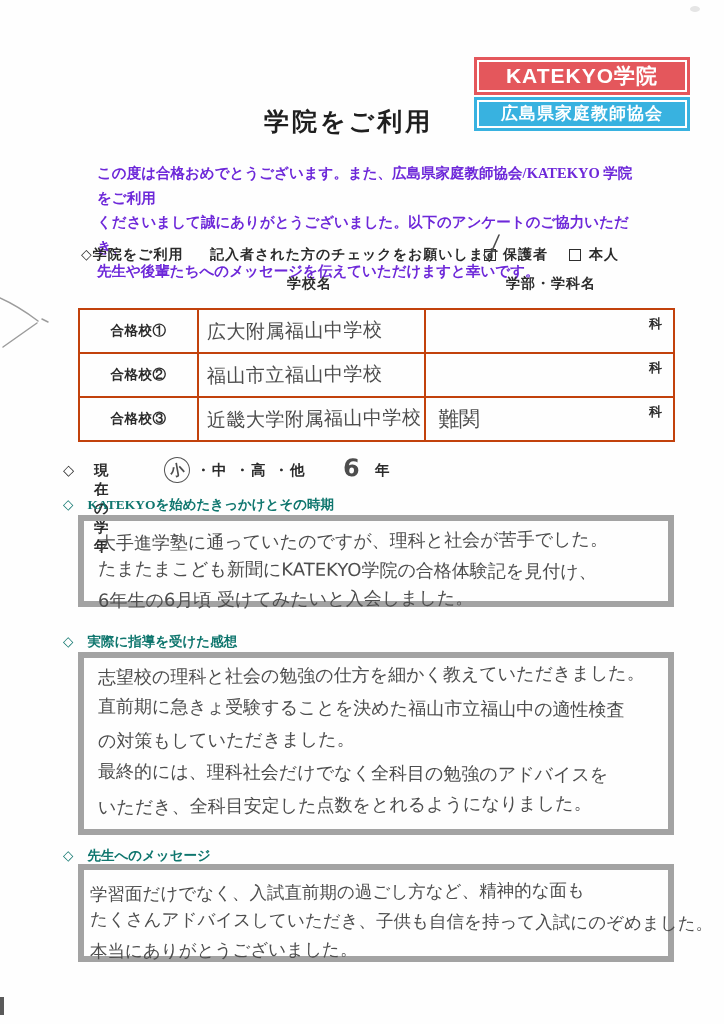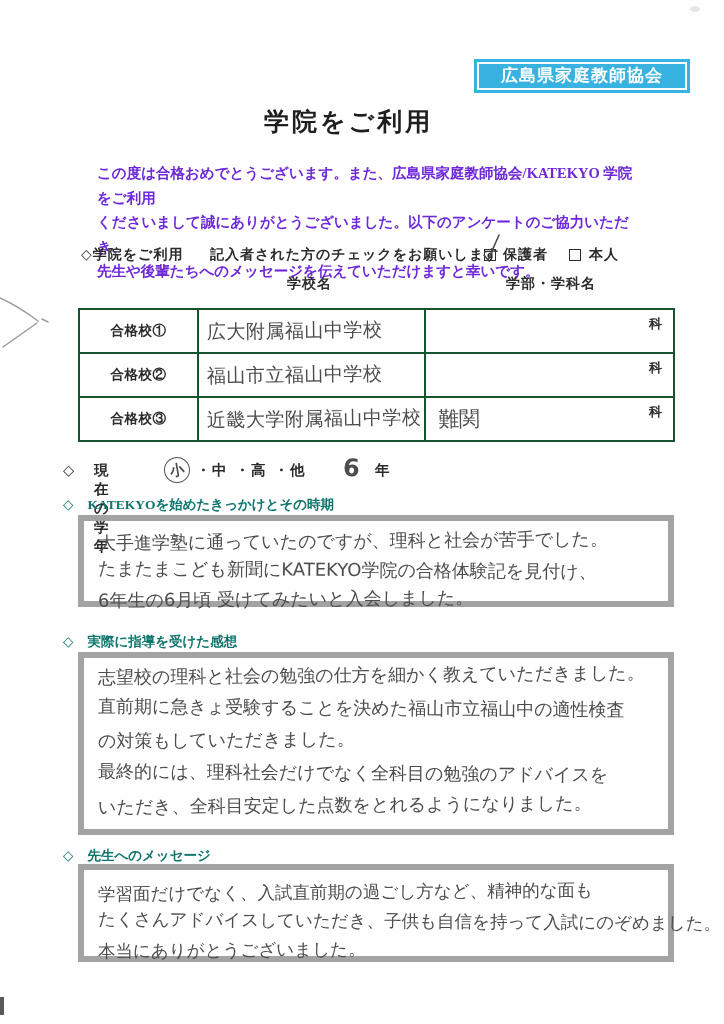--- a/index.html
+++ b/index.html
@@ -44,21 +44,21 @@
   .lab2 { left:508px; }
   
   .col-head { position:absolute; top:275px; font-size:14px; font-weight:600; letter-spacing:1px; color:#2e2e2e; }
   .col-head.school { left:287px; }
   .col-head.dept   { left:506px; }
   
   .school-table {
     position:absolute; left:78px; top:308px; width:595px;
     border-collapse:collapse; table-layout:fixed;
   }
-  .school-table td { border:2px solid #14532d; height:44px; position:relative; vertical-align:middle; }
+  .school-table td { border:2px solid #c2410c; height:44px; position:relative; vertical-align:middle; }
   .school-table .c-label { width:119px; text-align:center; font-size:13.5px; font-weight:600; letter-spacing:0.5px; }
   .school-table .c-school { width:227px; padding-left:8px; }
   .school-table .c-dept { width:249px; padding-left:12px; }
   .dept-suffix { position:absolute; right:11px; top:5px; font-size:13px; font-weight:600; color:#2e2e2e; }
   
   .hand {
     font-family:"DejaVu Sans","Liberation Sans",sans-serif;
     color:#4d4d4d; display:inline-block;
   }
   .hand.school-name { font-size:19px; letter-spacing:0.5px; transform:rotate(-0.8deg); white-space:nowrap; }
@@ -82,21 +82,21 @@
   .g-year-suf { position:absolute; left:312px; top:3px; letter-spacing:1px; }
   
   .section-head { position:absolute; left:63px; font-size:13.5px; font-weight:600; color:#0f766e; }
   .section-head .dia { margin-right:14px; }
   .sh1 { top:496px; }
   .sh2 { top:633px; }
   .sh3 { top:847px; }
   .answer-box { position:absolute; left:78px; width:596px; border:6px solid #a3a3a3; background:transparent; }
   .box1 { top:515px; height:92px; padding:5px 14px; }
   .box2 { top:652px; height:183px; padding:1px 14px; }
-  .box3 { top:864px; height:98px; padding:8px 14px; }
+  .box3 { top:864px; height:98px; padding:8px 6px; }
   .answer-line { font-size:18px; line-height:29px; white-space:nowrap; }
   .box2 .answer-line { line-height:32.5px; }
   .box3 .answer-line { font-size:17.5px; line-height:29px; }
   .rot-a { transform:rotate(-0.5deg); }
   .rot-b { transform:rotate(0.4deg); }
   
   .artifact-left { position:absolute; left:0; top:292px; }
   .artifact-bottom {
     position:absolute; left:0; top:997px; width:4px; height:18px; background:#5a5a5a;
   }
@@ -104,20 +104,23 @@
     position:absolute; left:690px; top:6px; width:10px; height:6px;
     background:#9a9a9a; opacity:0.25; border-radius:50%;
   }
 </style>
 </head>
 <body>
 
 <div class="page">
 
   <div class="logo">
+    <div class="logo-band red">
+      <span class="inner">KATEKYO学院</span>
+    </div>
     <div class="logo-band blue">
       <span class="inner">広島県家庭教師協会</span>
     </div>
   </div>
 
   <div class="title">学院をご利用</div>
 
   <div class="intro">
     <span>この度は合格おめでとうございます。また、広島県家庭教師協会/KATEKYO 学院をご利用</span><br>
     <span>くださいまして誠にありがとうございました。以下のアンケートのご協力いただき、</span><br>

